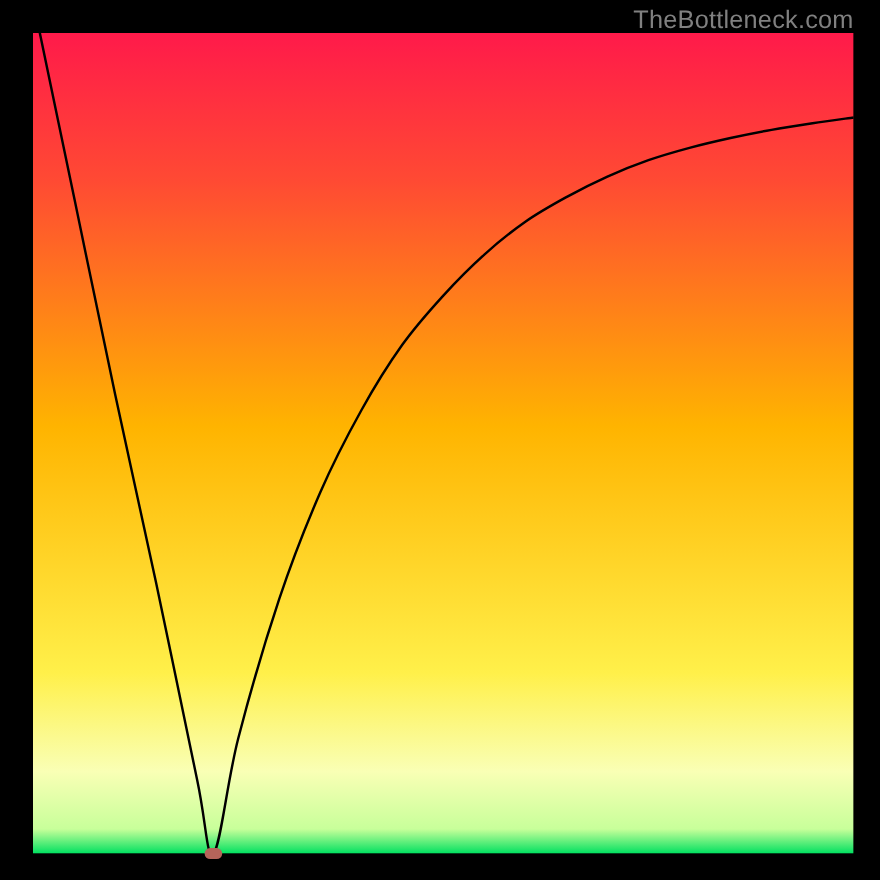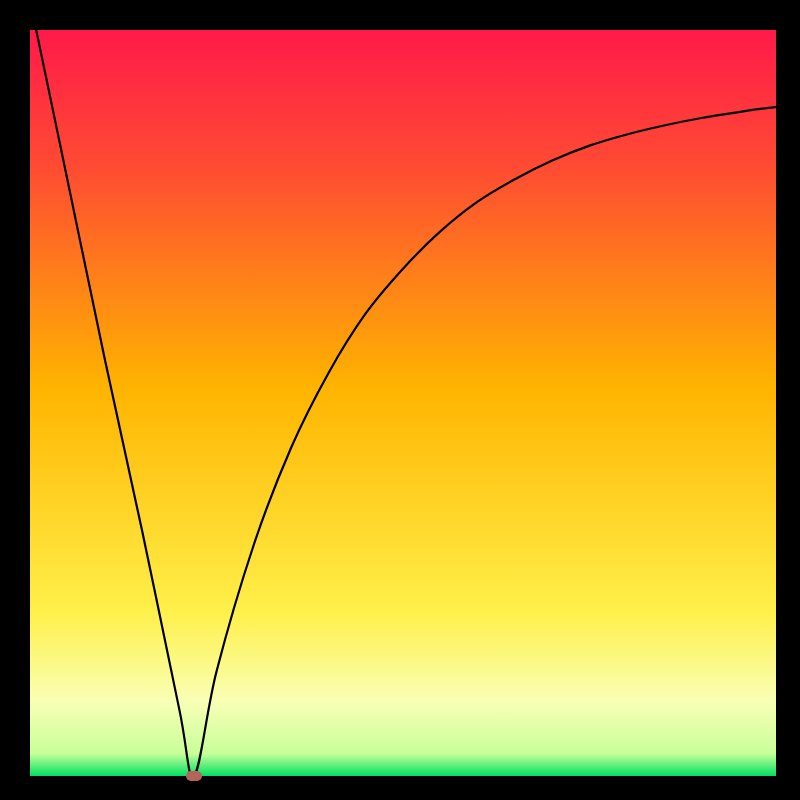--- a/index.html
+++ b/index.html
@@ -56,20 +56,21 @@
     background: #b5645a;
     border-radius: 5px;
     transform: translate(-50%, -50%);
   }
 </style>
 </head>
 <body>
 
 <div class="frame">
 
+  <div class="watermark">TheBottleneck.com</div>
 
   <div class="plot-area">
 
     <svg class="gradient" viewBox="0 0 100 100" preserveAspectRatio="none">
       <defs>
         <linearGradient id="bg" x1="0" y1="0" x2="0" y2="1">
             <stop offset="0%" stop-color="#ff1a4a"></stop>
             <stop offset="18%" stop-color="#ff4a33"></stop>
             <stop offset="48%" stop-color="#ffb400"></stop>
             <stop offset="78%" stop-color="#fff04a"></stop>

